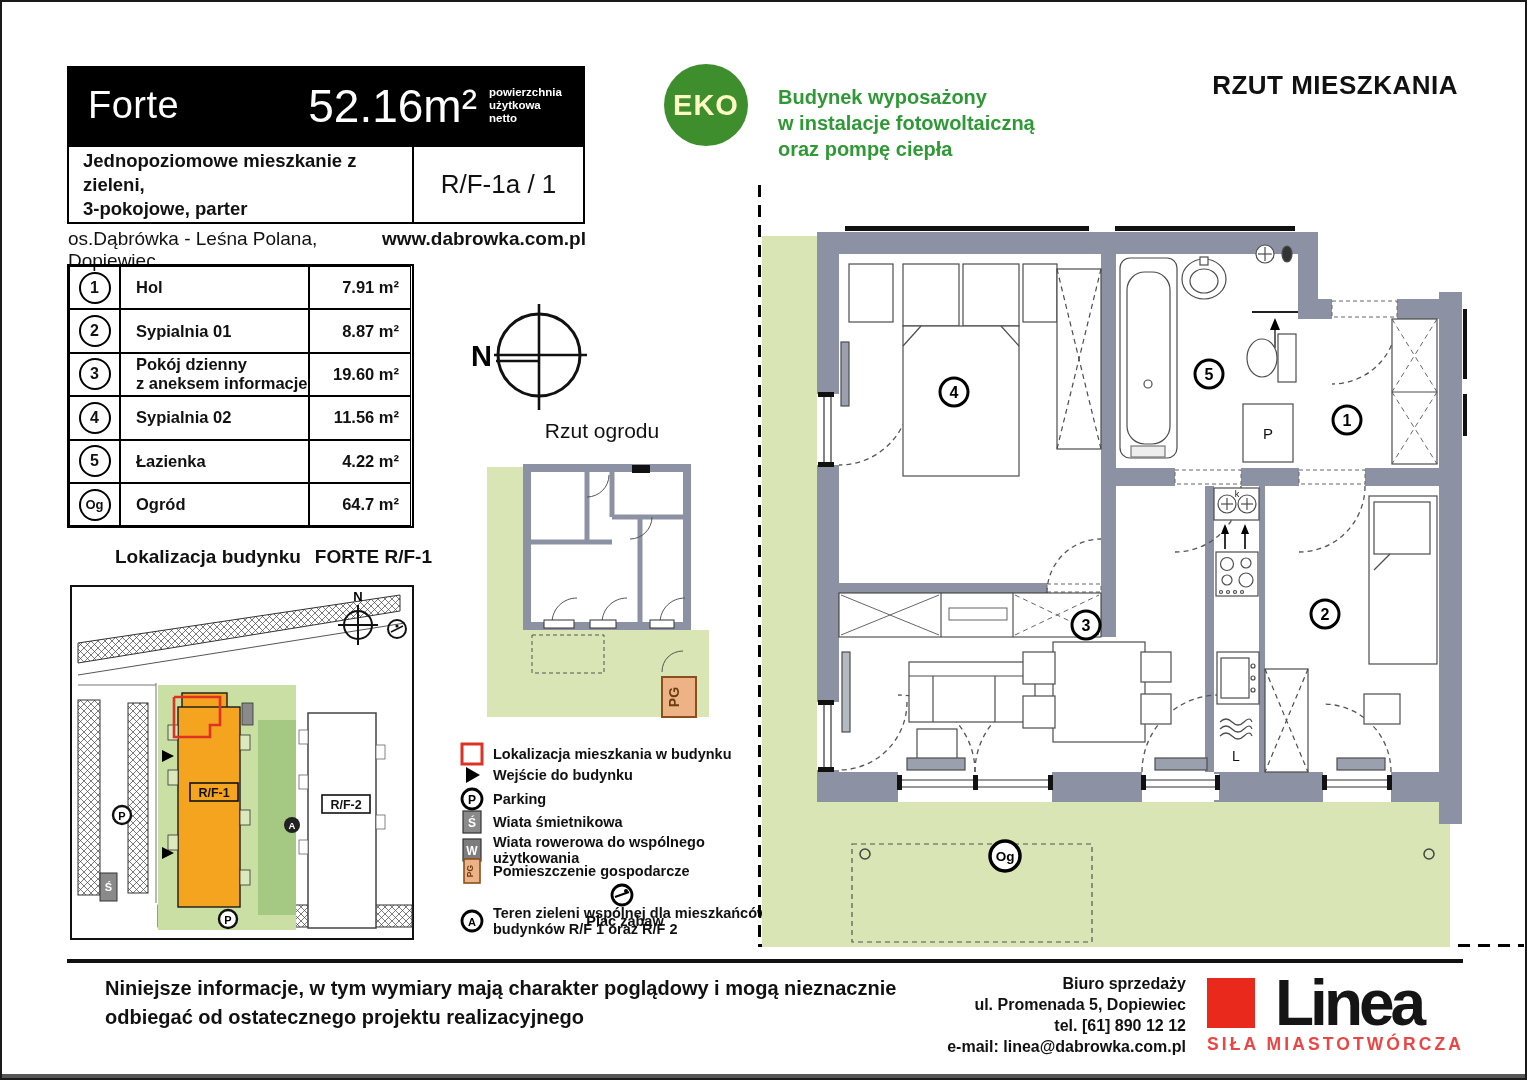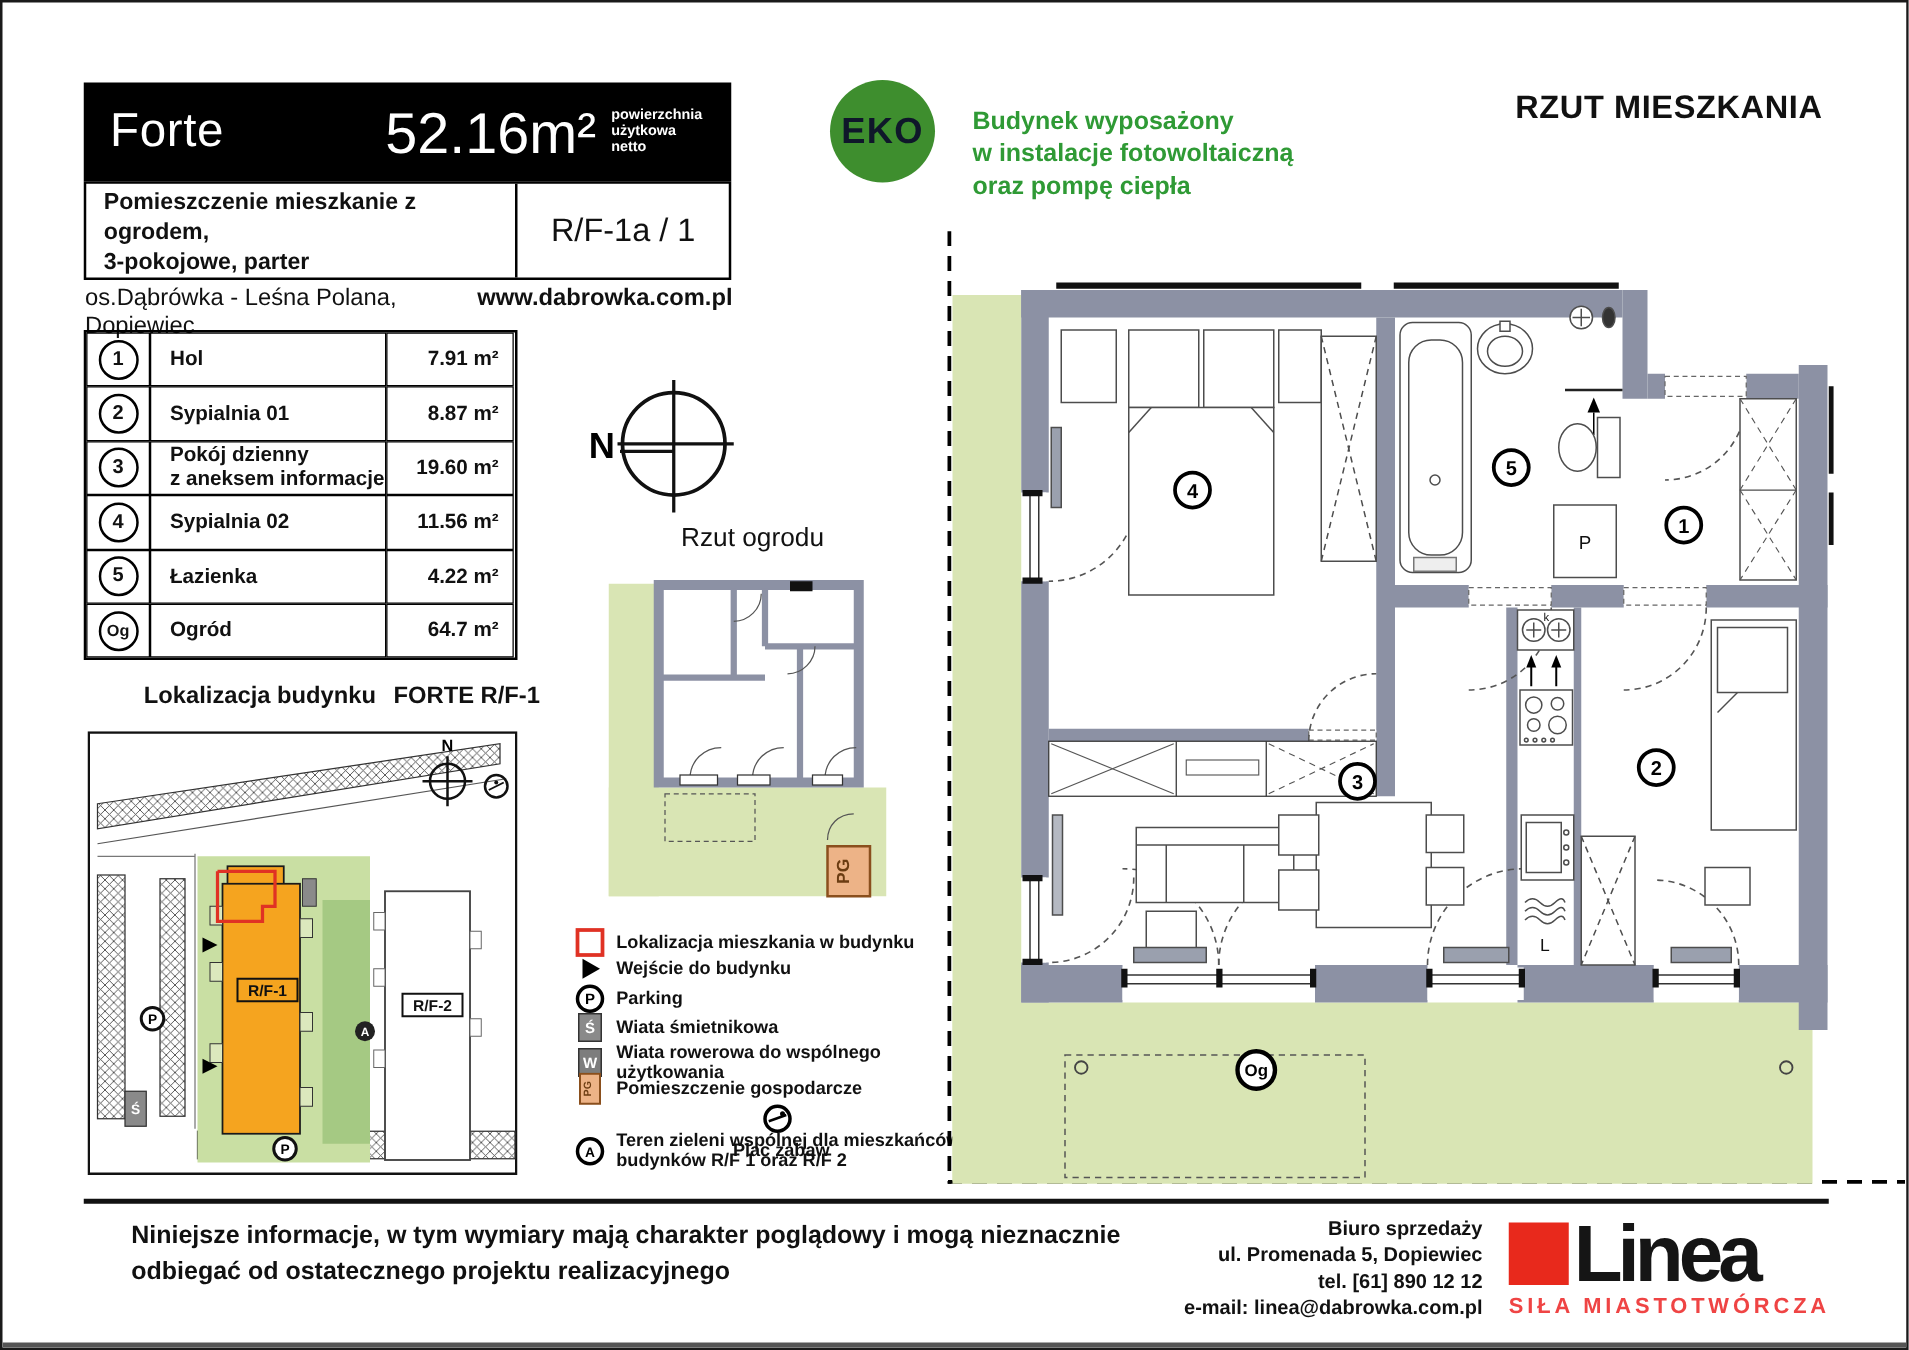--- a/index.html
+++ b/index.html
@@ -14,21 +14,21 @@
   .hdr-area{margin-left:auto;font-size:46px;}
   .hdr-note{margin-left:12px;margin-right:8px;font-size:11.5px;line-height:13px;font-weight:bold;width:88px;}
   .hdr-white{left:65px;top:143px;width:518px;height:79px;border:2px solid #000;box-sizing:border-box;display:flex;}
   .hdr-desc{width:345px;border-right:2px solid #000;box-sizing:border-box;display:flex;flex-direction:column;
             justify-content:center;padding-left:14px;font-size:18.5px;font-weight:bold;line-height:24px;}
   .hdr-code{flex:1;display:flex;align-items:center;justify-content:center;font-size:26px;}
   .hdr-sub{left:66px;top:226px;width:518px;display:flex;font-size:19px;}
   .hdr-sub .web{font-weight:bold;}
   
   .eko{left:662px;top:62px;width:84px;height:82px;border-radius:50%;background:#3E8E2E;
-       display:flex;align-items:center;justify-content:center;color:#0f172a;font-size:29px;font-weight:bold;letter-spacing:1px;}
+       display:flex;align-items:center;justify-content:center;color:#fef9c3;font-size:29px;font-weight:bold;letter-spacing:1px;}
   .eco-text{left:776px;top:82px;font-size:20px;font-weight:bold;line-height:26px;color:#2F9A35;}
   .plan-title{right:67px;top:68px;font-size:26px;font-weight:bold;letter-spacing:.5px;}
   
   .rt{left:65px;top:262px;width:347px;border:2.5px solid #000;box-sizing:border-box;
       display:grid;grid-template-columns:51px 189px 102px;grid-auto-rows:43.4px;}
   .rt .c{border:1.2px solid #000;display:flex;align-items:center;box-sizing:border-box;}
   .rt .ic{justify-content:center;}
   .badge{width:28px;height:28px;border:2.6px solid #000;border-radius:50%;display:flex;
          align-items:center;justify-content:center;font-size:16px;font-weight:bold;}
   .badge.sm{font-size:13px;}
@@ -41,21 +41,21 @@
   .rzut-title{left:480px;top:417px;width:240px;text-align:center;font-size:21px;}
   
   .lg-row{position:absolute;left:455px;width:330px;display:flex;align-items:center;}
   .lg-ic{width:30px;display:flex;justify-content:center;flex:0 0 30px;}
   .lg-lb{font-size:14.5px;font-weight:bold;margin-left:6px;line-height:16px;}
   
   .foot-line{left:65px;top:957px;width:1396px;height:4px;background:#111;}
   .disc{left:103px;top:972px;font-size:20px;font-weight:bold;line-height:29px;}
   .office{right:339px;top:971px;text-align:right;font-size:16px;font-weight:bold;line-height:21px;}
   .logo{left:1205px;top:976px;width:256px;}
-  .logo-top{display:flex;align-items:flex-end;}
+  .logo-top{display:flex;align-items:flex-end;gap:16px;}
   .logo-sq{width:48px;height:50px;background:#E8291C;}
   .logo-word{font-size:64px;font-weight:bold;letter-spacing:-4px;line-height:50px;margin-left:4px;color:#151515;}
   .logo-tag{margin-top:6px;font-size:17.5px;font-weight:bold;letter-spacing:3.1px;white-space:nowrap;color:#ef4444;}
   .bottom-bar{left:0;right:0;bottom:0;height:4px;background:#555;}
   
   .dash-v{left:756px;top:183px;width:3px;height:762px;
           background:repeating-linear-gradient(180deg,#000 0 12px,transparent 12px 20px);}
   .dash-h{left:756px;top:942px;height:3px;width:766px;
           background:repeating-linear-gradient(90deg,#000 0 12px,transparent 12px 20px);}
   svg text{font-family:"Liberation Sans",sans-serif;}
@@ -69,21 +69,21 @@
     <span class="hdr-name">Forte</span>
     <span class="hdr-area">52.16m²</span>
     <span class="hdr-note">
       <span>powierzchnia</span><br>
       <span>użytkowa</span><br>
       <span>netto</span>
     </span>
   </div>
   <div class="abs hdr-white">
     <div class="hdr-desc">
-      <span>Pomieszczenie mieszkanie z ogrodem,</span>
+      <span>Jednopoziomowe mieszkanie z zieleni,</span>
       <span>3-pokojowe, parter</span>
     </div>
     <div class="hdr-code">R/F-1a / 1</div>
   </div>
   <div class="abs hdr-sub">
     <span>os.Dąbrówka - Leśna Polana, Dopiewiec</span>
     <span class="web">www.dabrowka.com.pl</span>
   </div>
 
   <div class="abs eko">EKO</div>

